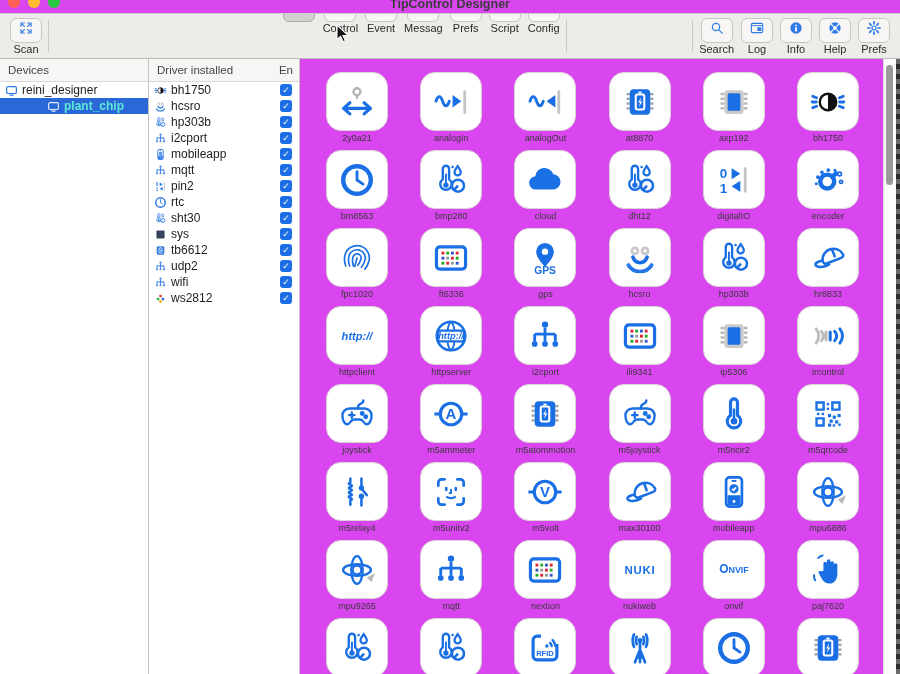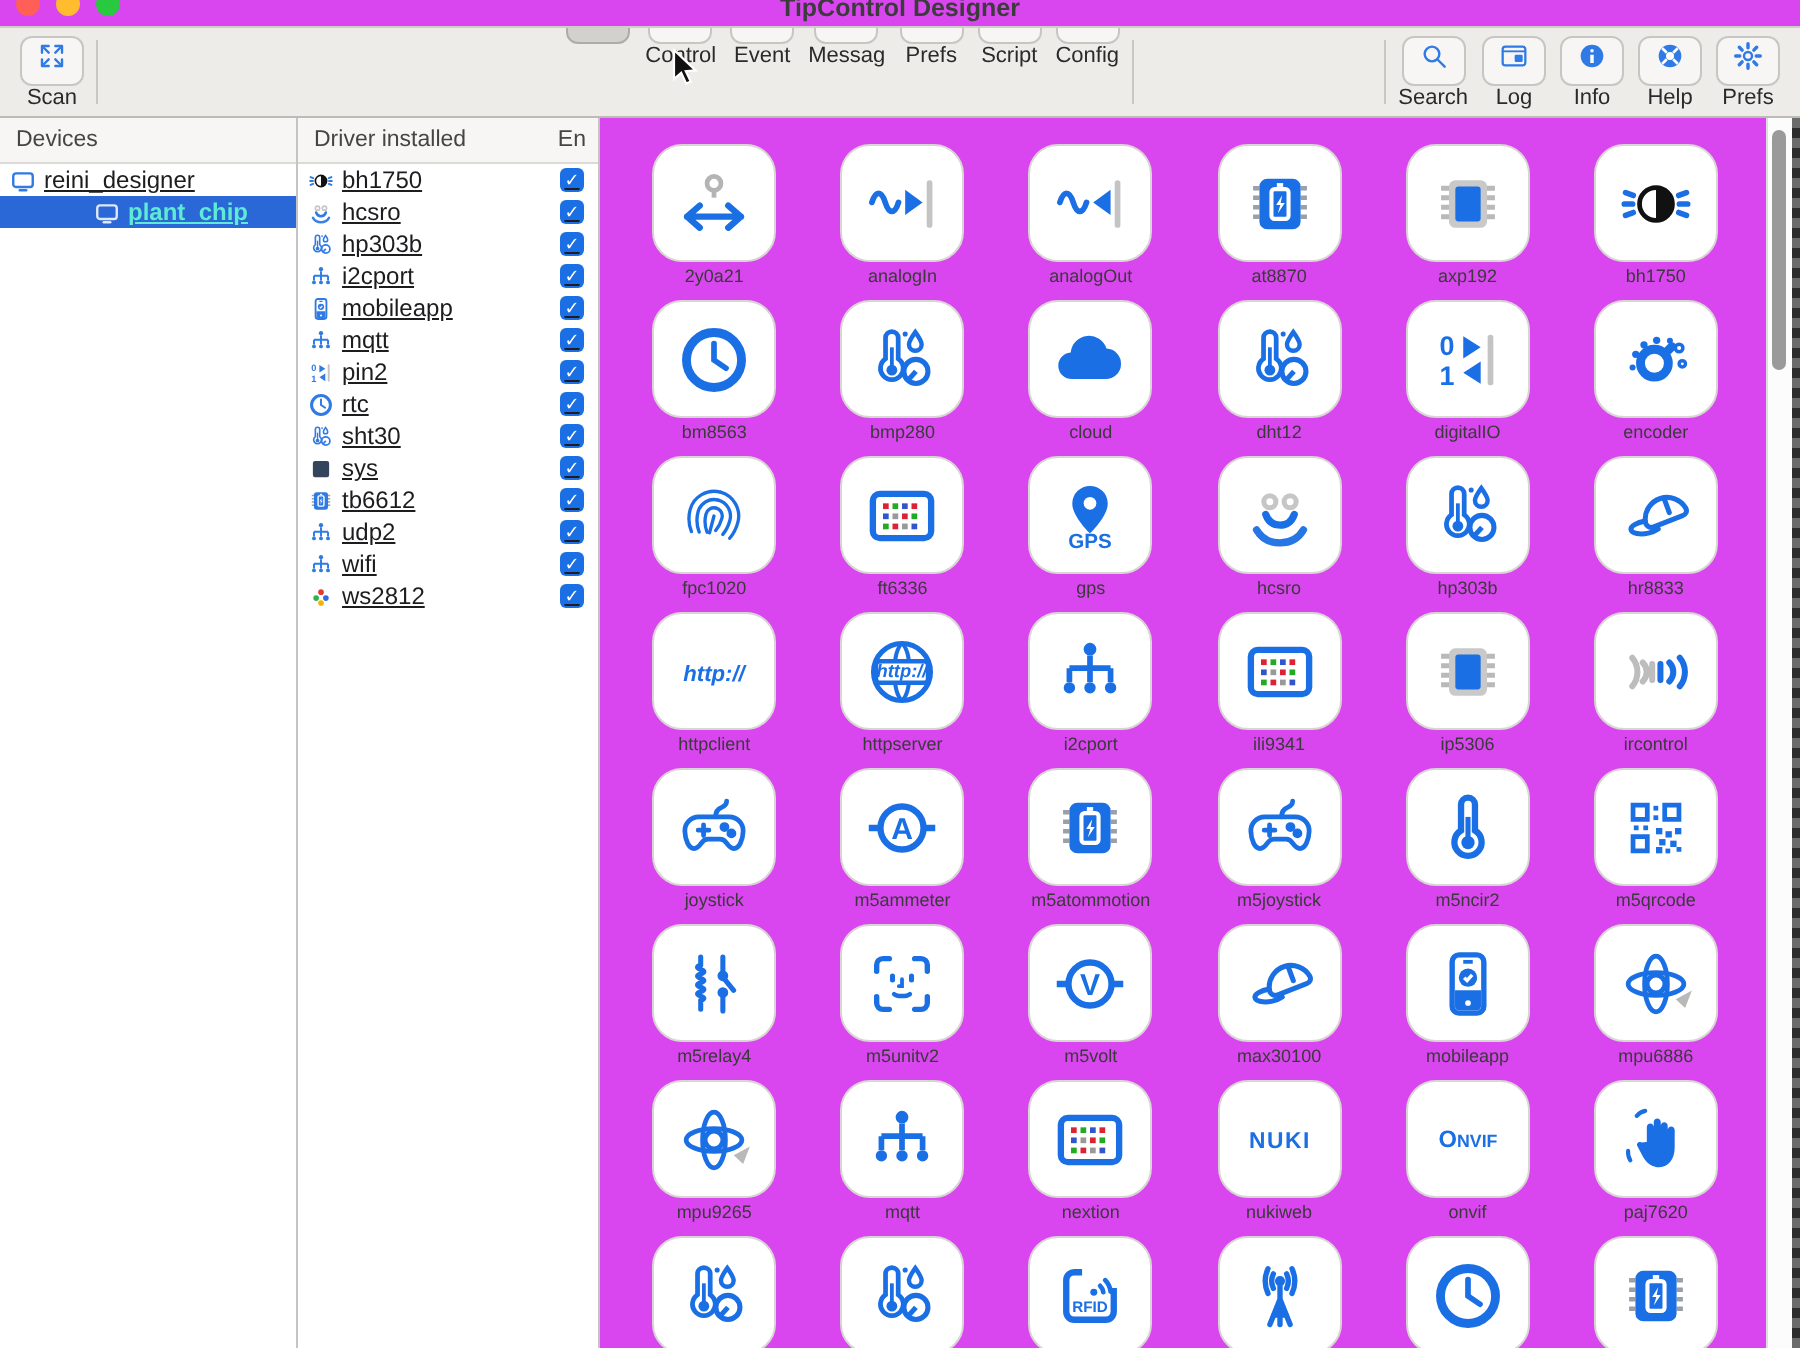--- a/index.html
+++ b/index.html
@@ -42,21 +42,21 @@
   
   .content{display:flex;height:616px;}
   .panel{background:#fff;display:flex;flex-direction:column;}
   .panel-header{
     height:22px;background:#f7f6f4;border-bottom:1px solid #dcdad7;
     font-size:11.5px;color:#454545;display:flex;align-items:center;padding:0 8px;flex:0 0 auto;
   }
   .devices{width:148px;border-right:1px solid #c6c4c1;flex:0 0 auto;}
   .drivers{width:150px;border-right:1px solid #c6c4c1;flex:0 0 auto;}
   .drivers .panel-header{justify-content:space-between;padding-right:6px;}
-  .dev-row,.drv-row{height:16px;display:flex;align-items:center;font-size:12px;color:#1d1d1f;padding:0 2px;text-decoration:underline;}
+  .dev-row,.drv-row{height:16px;display:flex;align-items:center;font-size:12px;color:#1d1d1f;padding:0 2px;}
   .dev-icon,.drv-icon{width:13px;height:13px;margin:0 4px 0 3px;color:#2f7ae5;flex:0 0 auto;}
   .dev-icon svg,.drv-icon svg{width:13px;height:13px;display:block;}
   .dev-row.selected{background:#2968d6;color:#5eead4;font-weight:bold;padding-left:44px;}
   .dev-row.selected .dev-icon{color:rgba(255,255,255,.85);}
   .drv-check{
     margin-left:auto;margin-right:5px;width:12px;height:12px;border-radius:3px;background:#1a6fe4;
     color:#fff;font-size:9px;line-height:12px;text-align:center;flex:0 0 auto;
   }
   .drv-check::after{content:"✓";}
   

